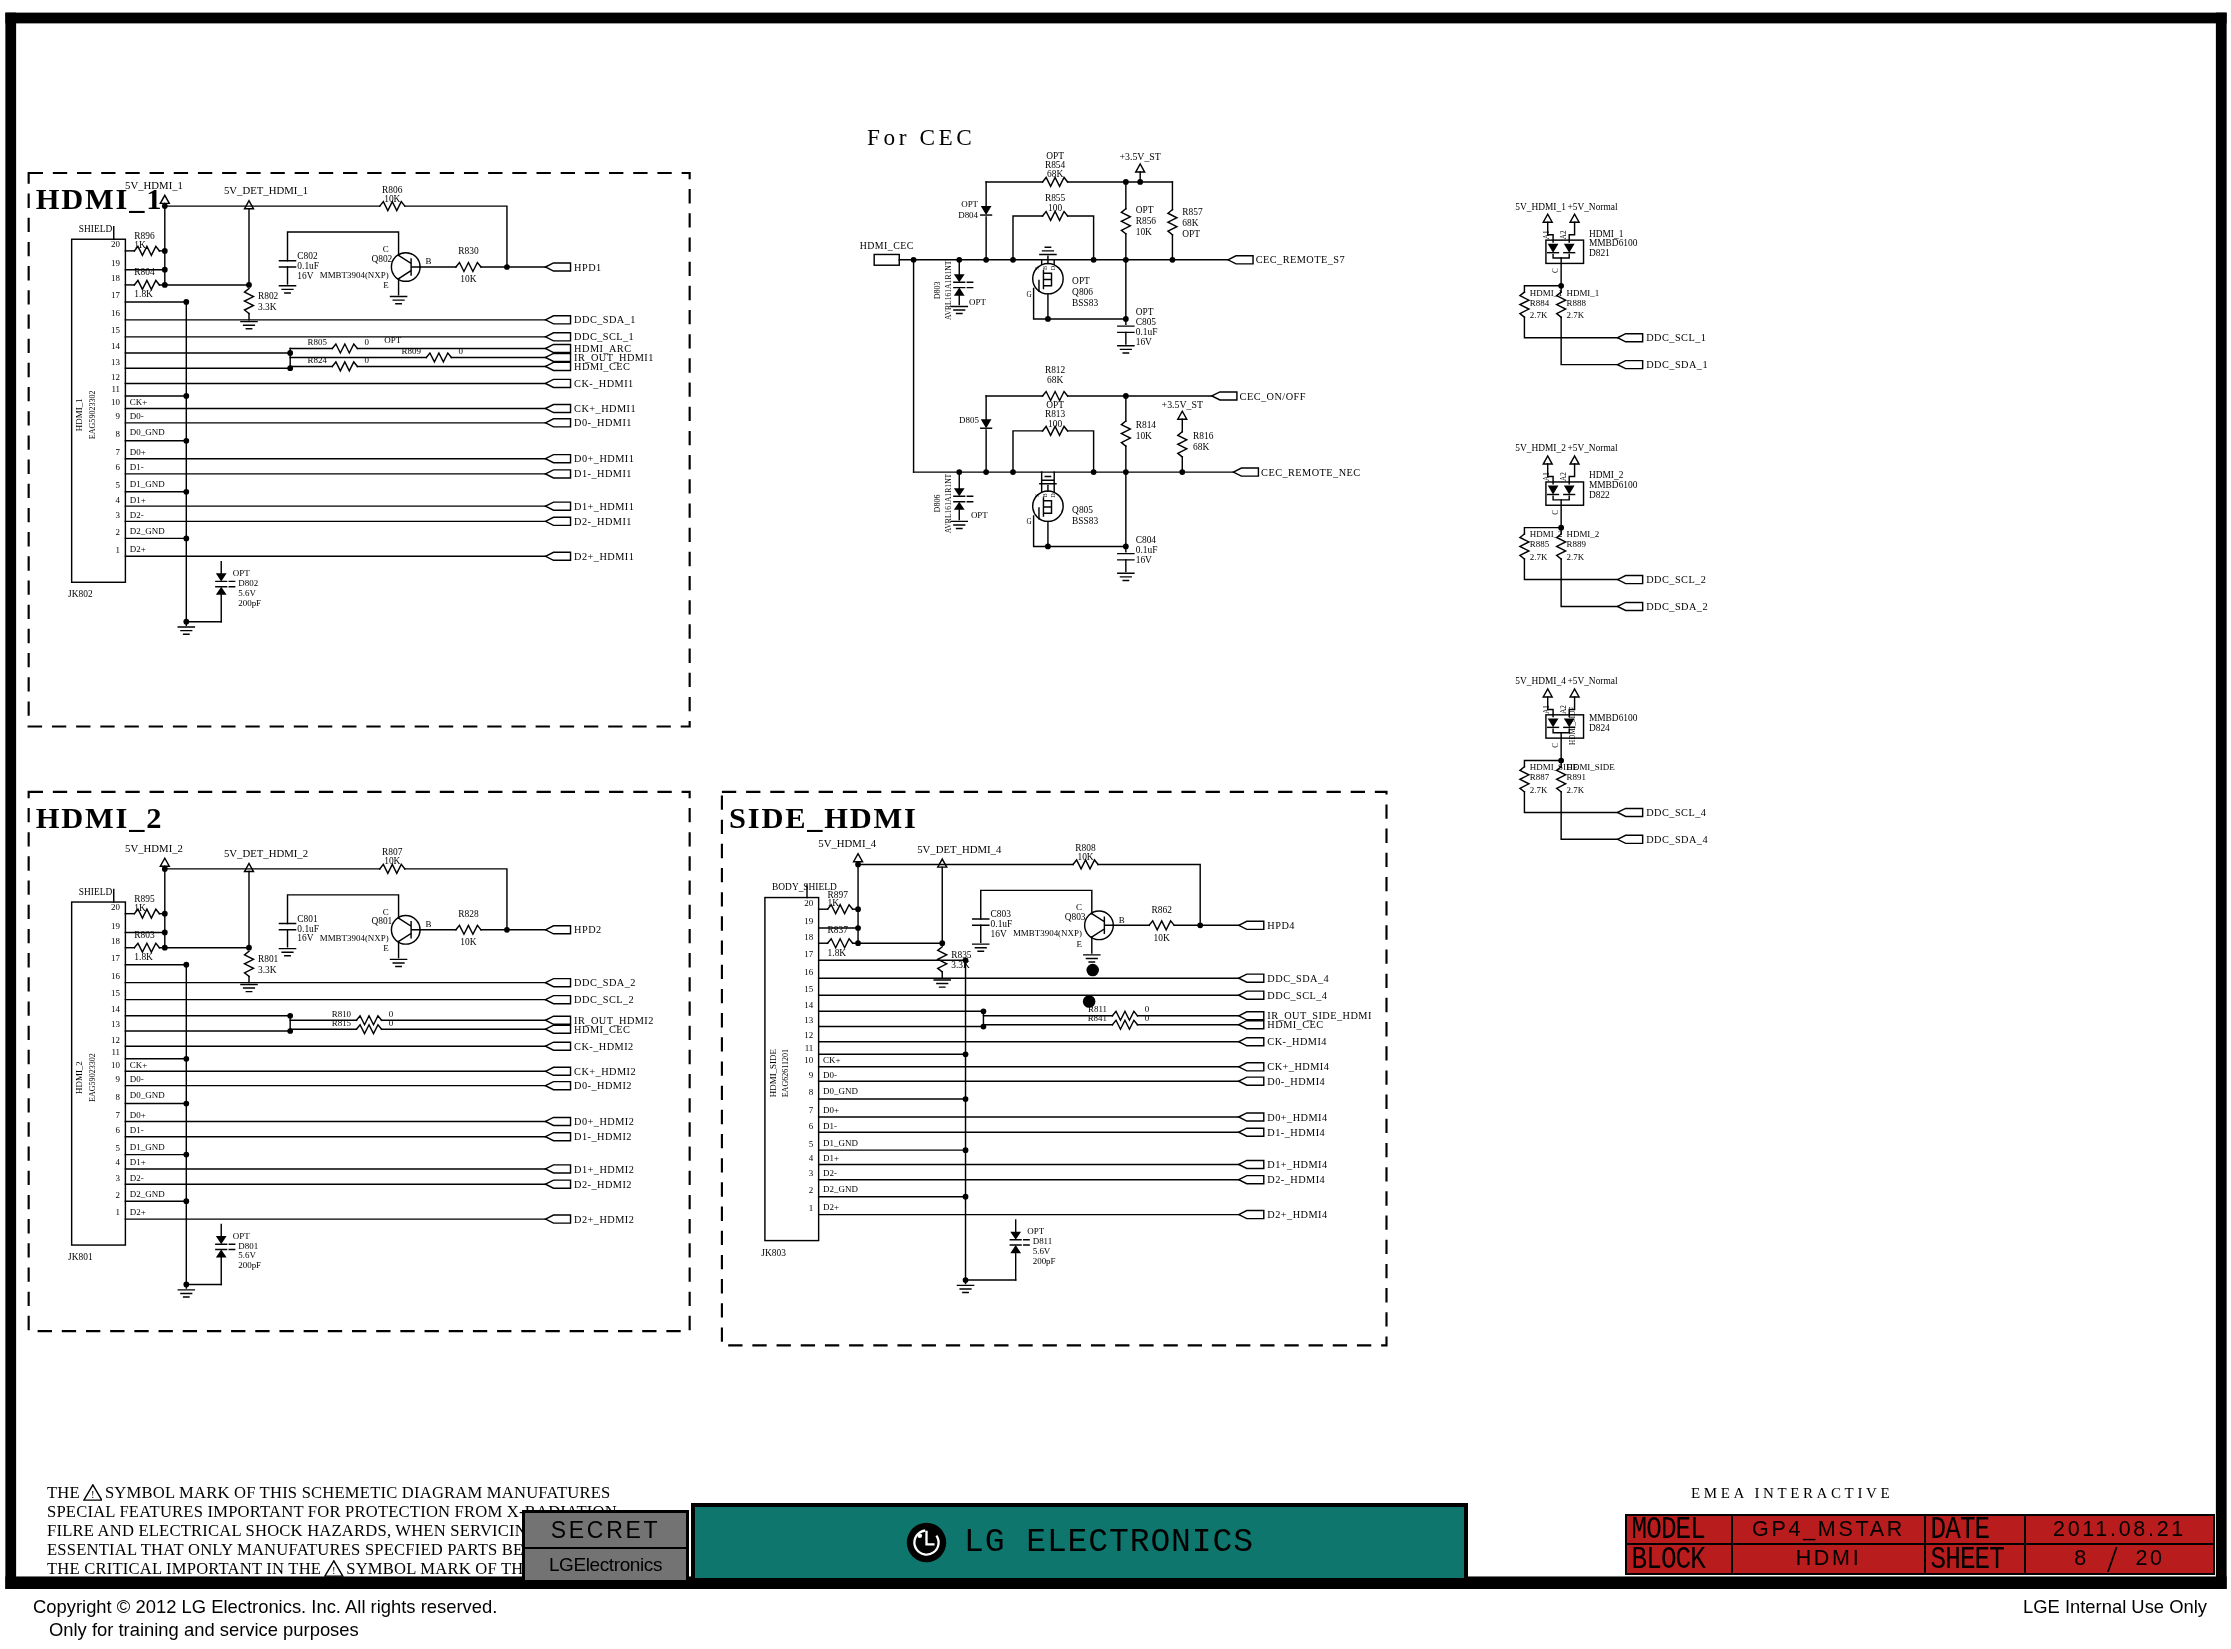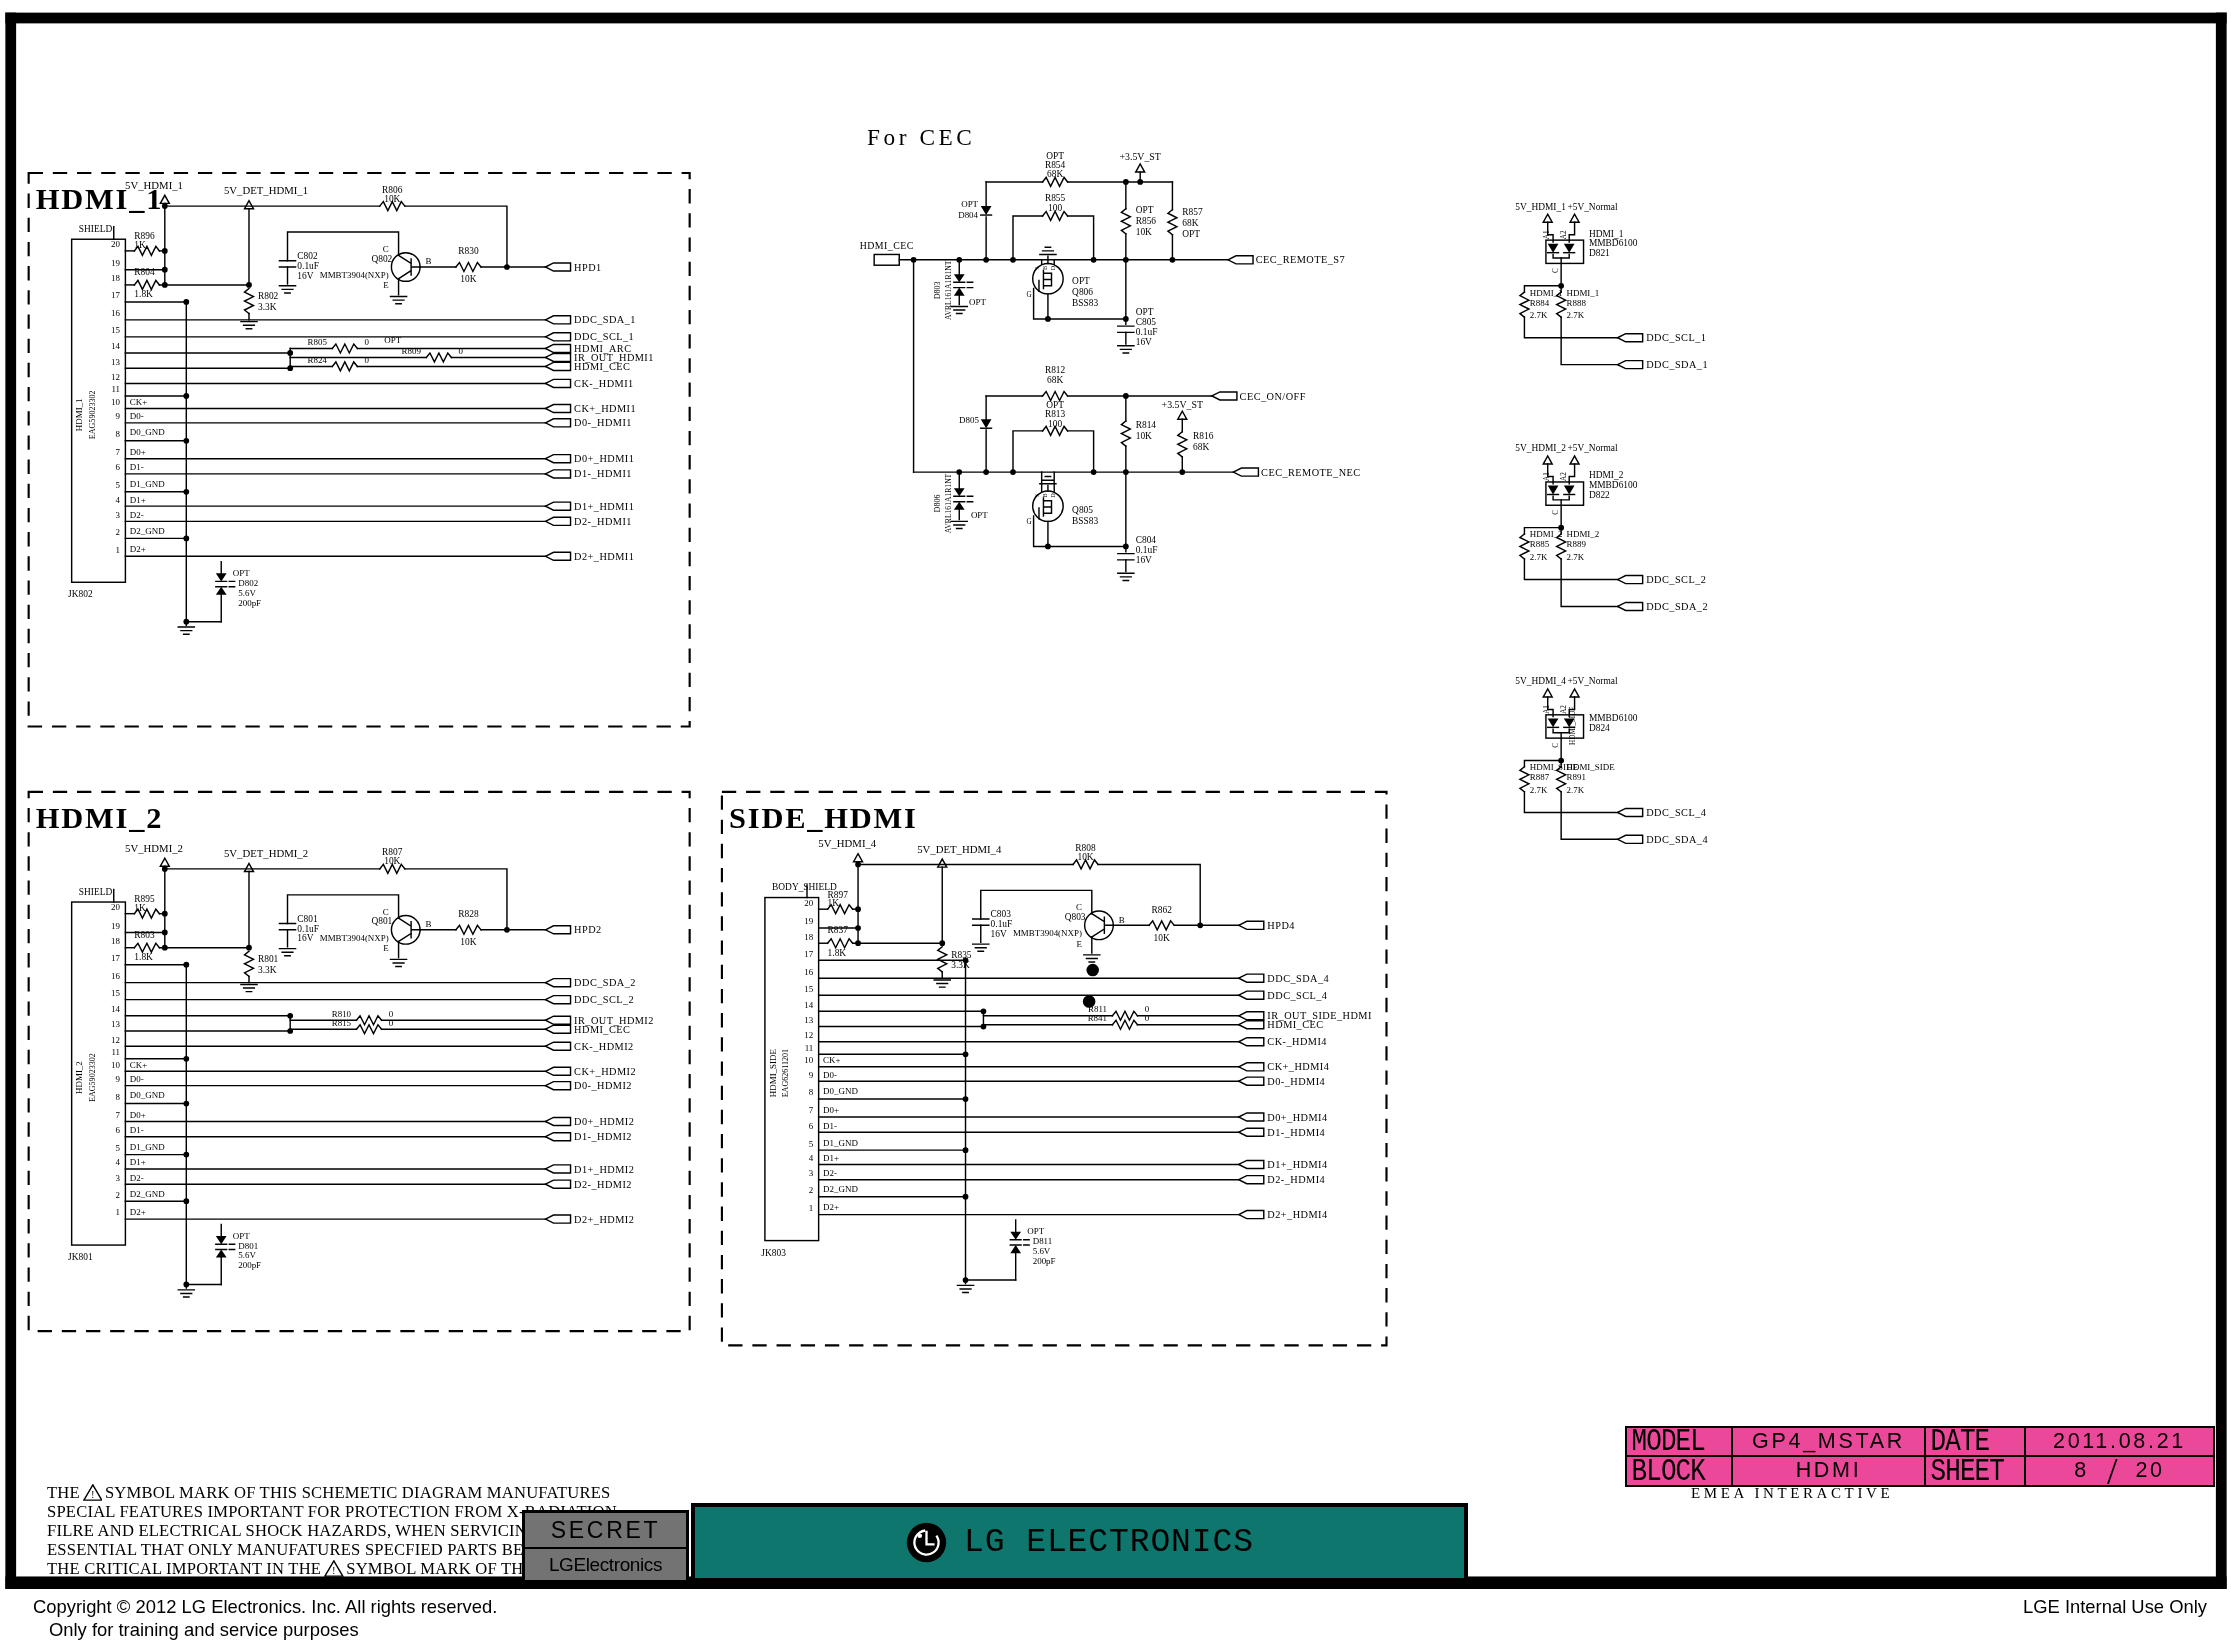--- a/index.html
+++ b/index.html
@@ -14,22 +14,22 @@
   .triz{vertical-align:-2.7px;margin:0 2.7px}
   .secretbox{left:522px;top:1510px;width:167px;height:73px;border:3.6px solid #000;box-sizing:border-box;display:flex;flex-direction:column;background:#737373}
   .secret-top{flex:1.1;border-bottom:2.7px solid #000;display:flex;align-items:center;justify-content:center;
               font-family:"Liberation Sans",sans-serif;font-size:23px;letter-spacing:2.7px}
   .secret-bot{flex:1;display:flex;align-items:center;justify-content:center;
               font-family:Liberation Sans, sans-serif;font-size:19px;letter-spacing:-0.4px}
   .lgbox{left:691px;top:1503px;width:777px;height:79px;border:4.5px solid #000;box-sizing:border-box;
          display:flex;align-items:center;justify-content:center;gap:16px;background:#0f766e}
   .lgtext{font-family:"Liberation Mono",monospace;font-size:33px;letter-spacing:0.9px;white-space:nowrap}
   .emea{left:1691px;top:1485px;font-size:15px;letter-spacing:3.6px;white-space:nowrap}
-  .tbl{left:1625px;top:1426px;width:590px;height:61px;border:2.7px solid #000;box-sizing:border-box;
-       display:grid;grid-template-columns:106px 193px 100px 1fr;grid-template-rows:1fr 1fr;background:#ec4899}
+  .tbl{left:1625px;top:1514px;width:590px;height:61px;border:2.7px solid #000;box-sizing:border-box;
+       display:grid;grid-template-columns:106px 193px 100px 1fr;grid-template-rows:1fr 1fr;background:#b91c1c}
   .tc{border-right:2.7px solid #000;border-bottom:2.7px solid #000;display:flex;align-items:center;overflow:hidden}
   .tc.lab{justify-content:flex-start;padding-left:4.5px}
   .tc.val{justify-content:center}
   .tc.nr{border-right:none}.tc.nb{border-bottom:none}
   .stencil{font-family:"Liberation Mono",monospace;font-size:26px;letter-spacing:-0.9px;transform:scaleY(1.22);transform-origin:left center}
   .tval{font-family:Liberation Sans, sans-serif;font-size:21.5px;letter-spacing:2.7px;white-space:nowrap}
   .slash{font-size:38px;margin:0 18px;font-family:"Liberation Serif",serif}
   .copyr{font-family:"Liberation Sans",sans-serif;font-size:18.4px;white-space:nowrap}
 </style>
 </head>

